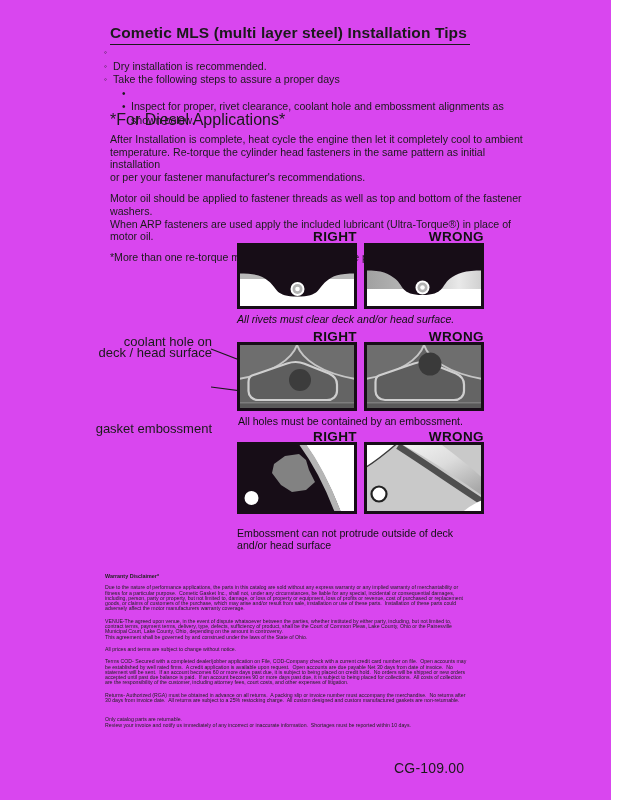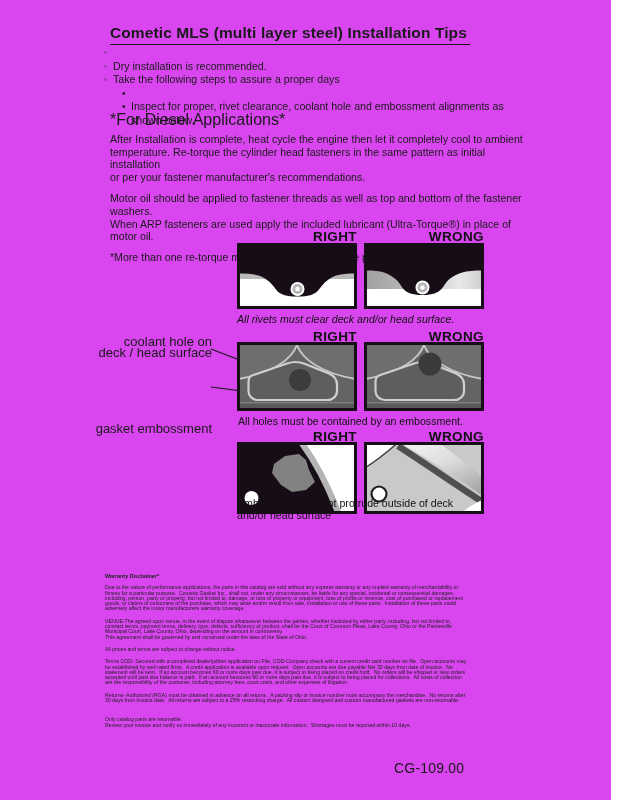--- a/index.html
+++ b/index.html
@@ -183,21 +183,21 @@
       <path d="M1.5,1.5 L33,1.5 C22,11 12,19 1.5,25.5 Z" fill="#ffffff"></path>
       <path d="M33,1.5 C22,11 12,19 1.5,25.5" stroke="#3a3a3a" stroke-width="1.4" fill="none"></path>
       <path d="M36,1.5 L76,1.5 C97,17 111,29 118.5,36 L118.5,54 C90,33 57,12 36,1.5 Z" fill="url(#silverGrad)"></path>
       <path d="M34,4 C56,18 88,40 118.5,60" stroke="#4f4f4f" stroke-width="6.5" fill="none"></path>
       <path d="M98,70.5 L118.5,70.5 L118.5,58 C111,61 104,65.5 98,70.5 Z" fill="#ffffff"></path>
       <circle cx="15" cy="52" r="7.5" fill="#ffffff" stroke="#222222" stroke-width="2.2"></circle>
       <rect x="1.5" y="1.5" width="117" height="69" fill="none" stroke="#170d17" stroke-width="3"></rect>
     </svg>
   </div>
 
-  <div class="caption" style="left:237px; top:497px;">Embossment can not protrude outside of deck
+  <div class="caption" style="left:237px; top:527px;">Embossment can not protrude outside of deck
 and/or head surface</div>
 
   <div class="disclaimer">
     <h3>Warranty Disclaimer*</h3>
     <p>Due to the nature of performance applications, the parts in this catalog are sold without any express warranty or any implied warranty of merchantability or
 fitness for a particular purpose.  Cometic Gasket Inc., shall not, under any circumstances, be liable for any special, incidental or consequential damages,
 including, person, party or property, but not limited to, damage, or loss of property or equipment, loss of profits or revenue, cost of purchased or replacement
 goods, or claims of customers of the purchase, which may arise and/or result from sale, installation or use of these parts.  Installation of these parts could
 adversely affect the motor manufacturers warranty coverage.</p>
     <p>VENUE-The agreed upon venue, in the event of dispute whatsoever between the parties, whether instituted by either party, including, but not limited to,

